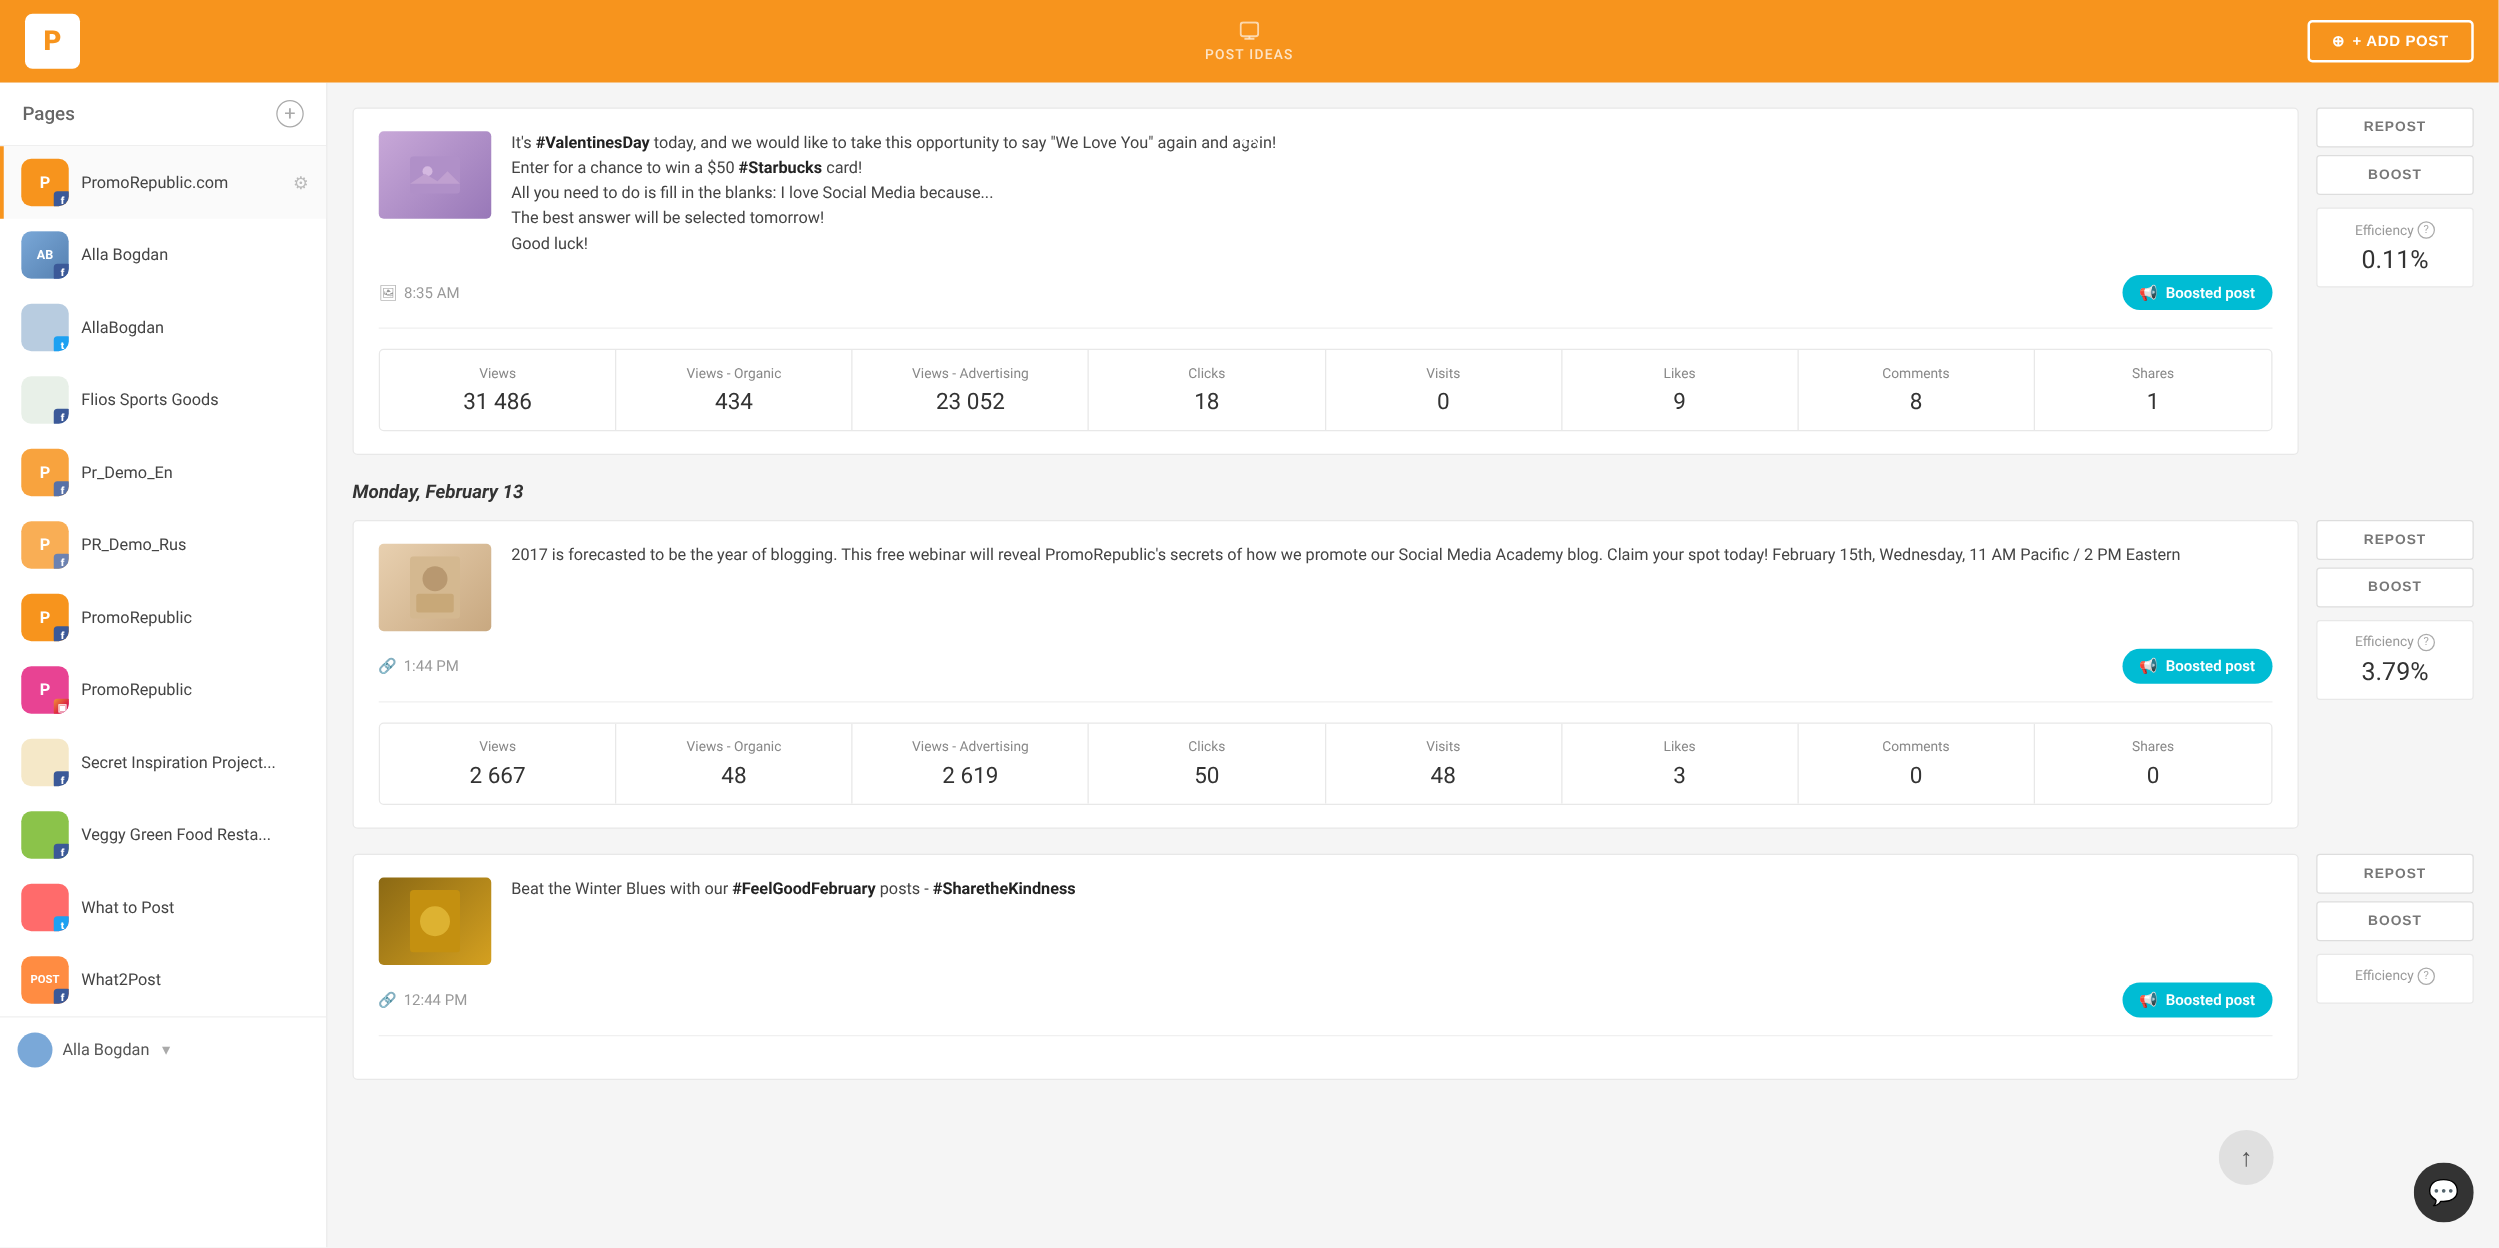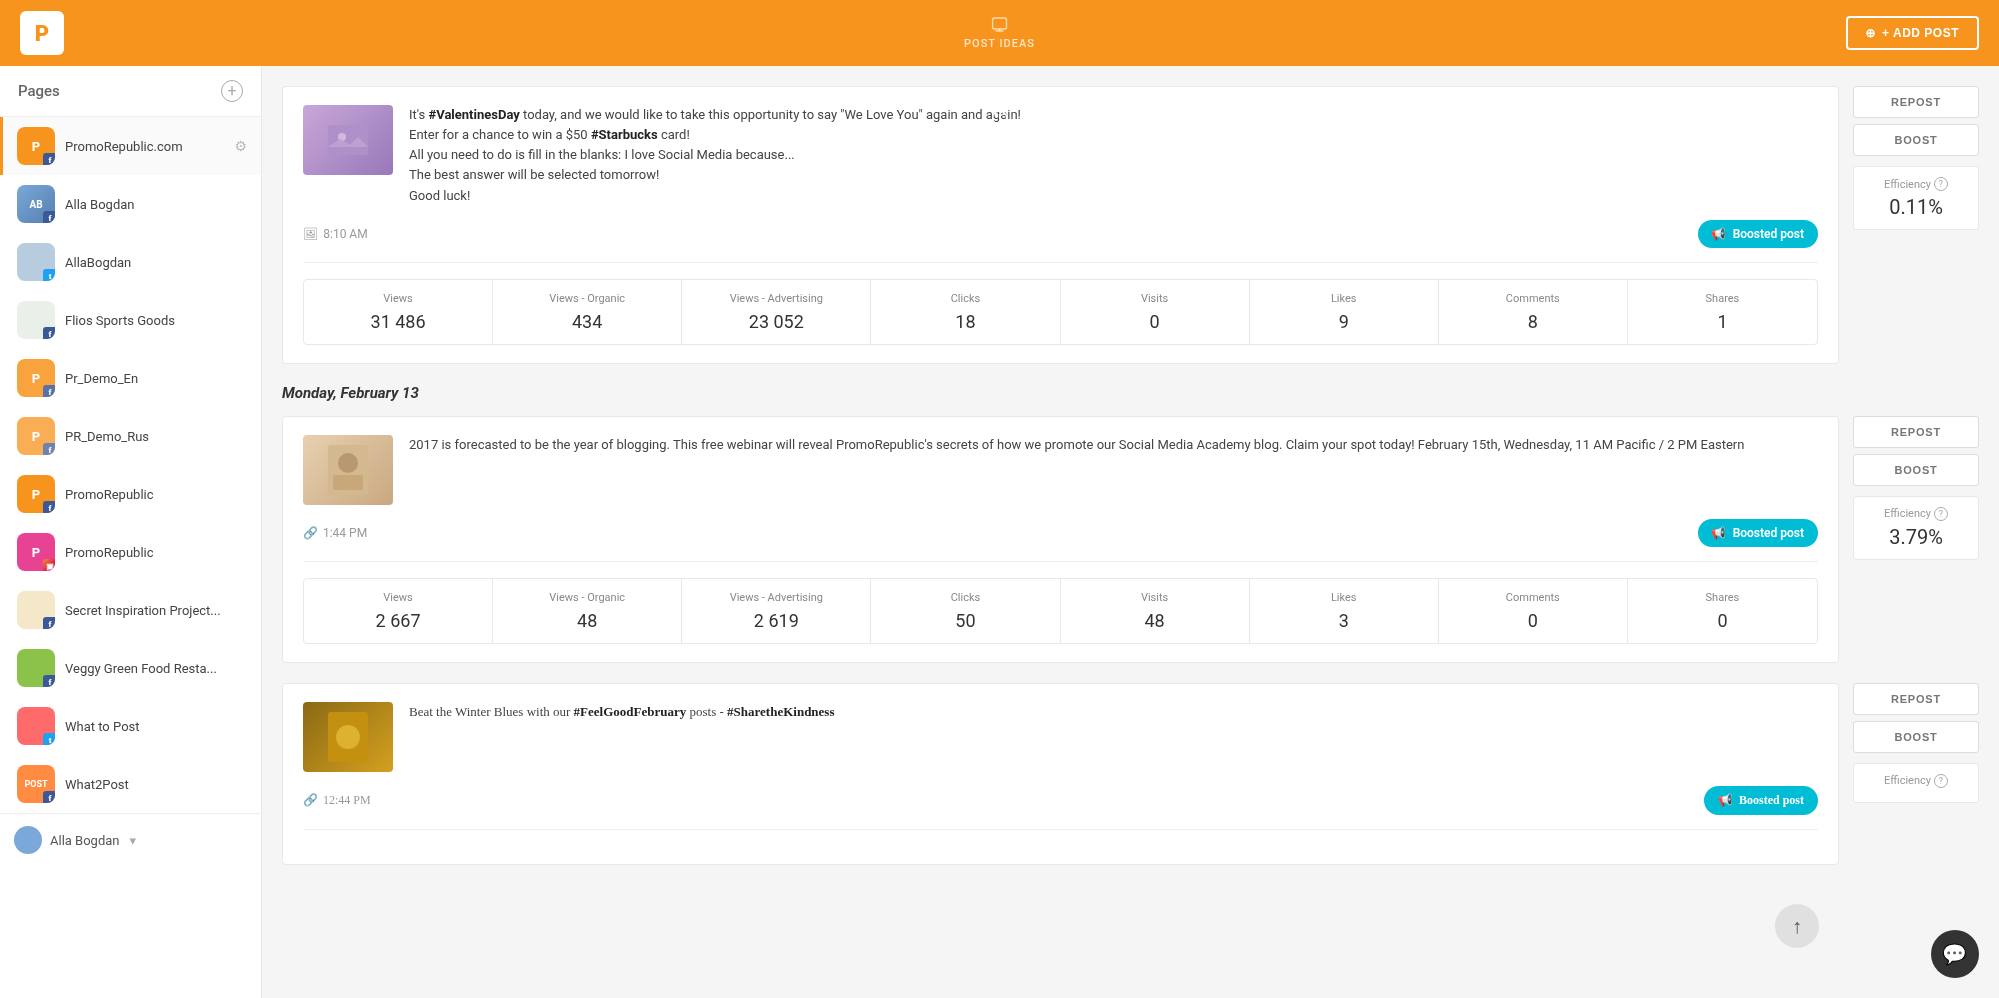--- a/index.html
+++ b/index.html
@@ -552,21 +552,21 @@
               It's <strong>#ValentinesDay</strong> today, and we would like to take this opportunity to say "We Love You" again and again!<br>
               Enter for a chance to win a $50 <strong>#Starbucks</strong> card!<br>
               All you need to do is fill in the blanks: I love Social Media because...<br>
               The best answer will be selected tomorrow!<br>
               Good luck!
             </div>
           </div>
           <div class="post-meta">
             <div class="post-time">
               <span>🖼</span>
-              <span>8:10 AM</span>
+              <span>8:35 AM</span>
             </div>
             <div class="boosted-badge">
               <span>📢</span>
               <span>Boosted post</span>
             </div>
           </div>
 
           <div class="stats-row">
             <div class="stat-cell">
               <div class="stat-label">Views</div>
@@ -688,21 +688,21 @@
             <span>Efficiency</span>
             <span class="info-circle">?</span>
           </div>
           <div class="eff-val">3.79%</div>
         </div>
       </div>
     </div>
 
     <div class="post-group">
       <div class="post-group-content">
-        <div style="background:white;border:1px solid #e8e8e8;border-radius:4px;padding:18px 20px;font-family:Liberation Serif, serif;">
+        <div style="background:white;border:1px solid #e8e8e8;border-radius:4px;padding:18px 20px;">
           <div class="post-content">
             <div class="post-img-placeholder" style="background:linear-gradient(135deg,#8B6914,#d4a020);display:flex;align-items:center;justify-content:center;">
               <svg width="40" height="50" viewBox="0 0 40 50" fill="none">
                 <rect width="40" height="50" rx="3" fill="#c49010"></rect>
                 <circle cx="20" cy="25" r="12" fill="#e8c040" opacity="0.7"></circle>
               </svg>
             </div>
             <div class="post-text">
               Beat the Winter Blues with our <strong>#FeelGoodFebruary</strong> posts - <strong>#SharetheKindness</strong>
             </div>

